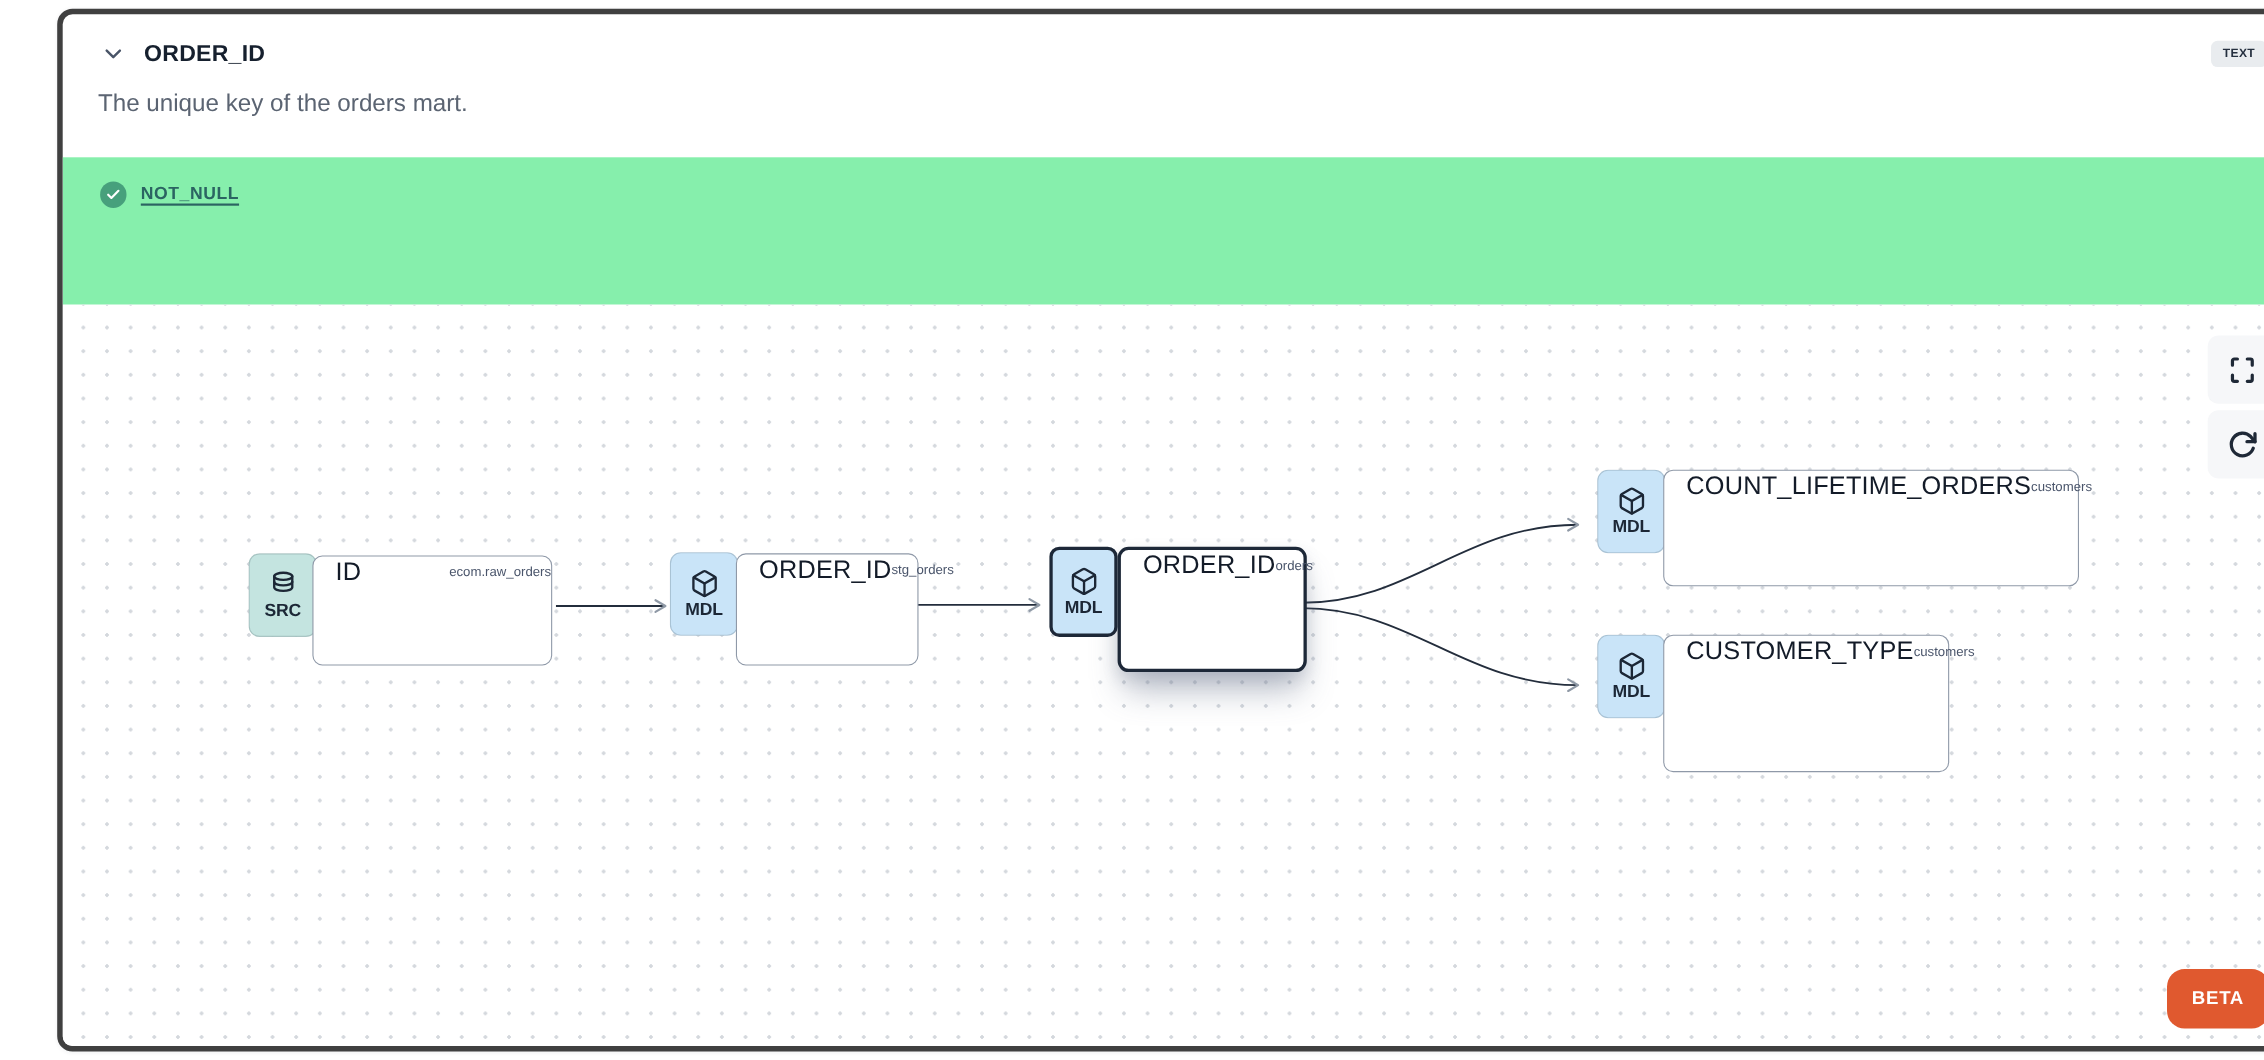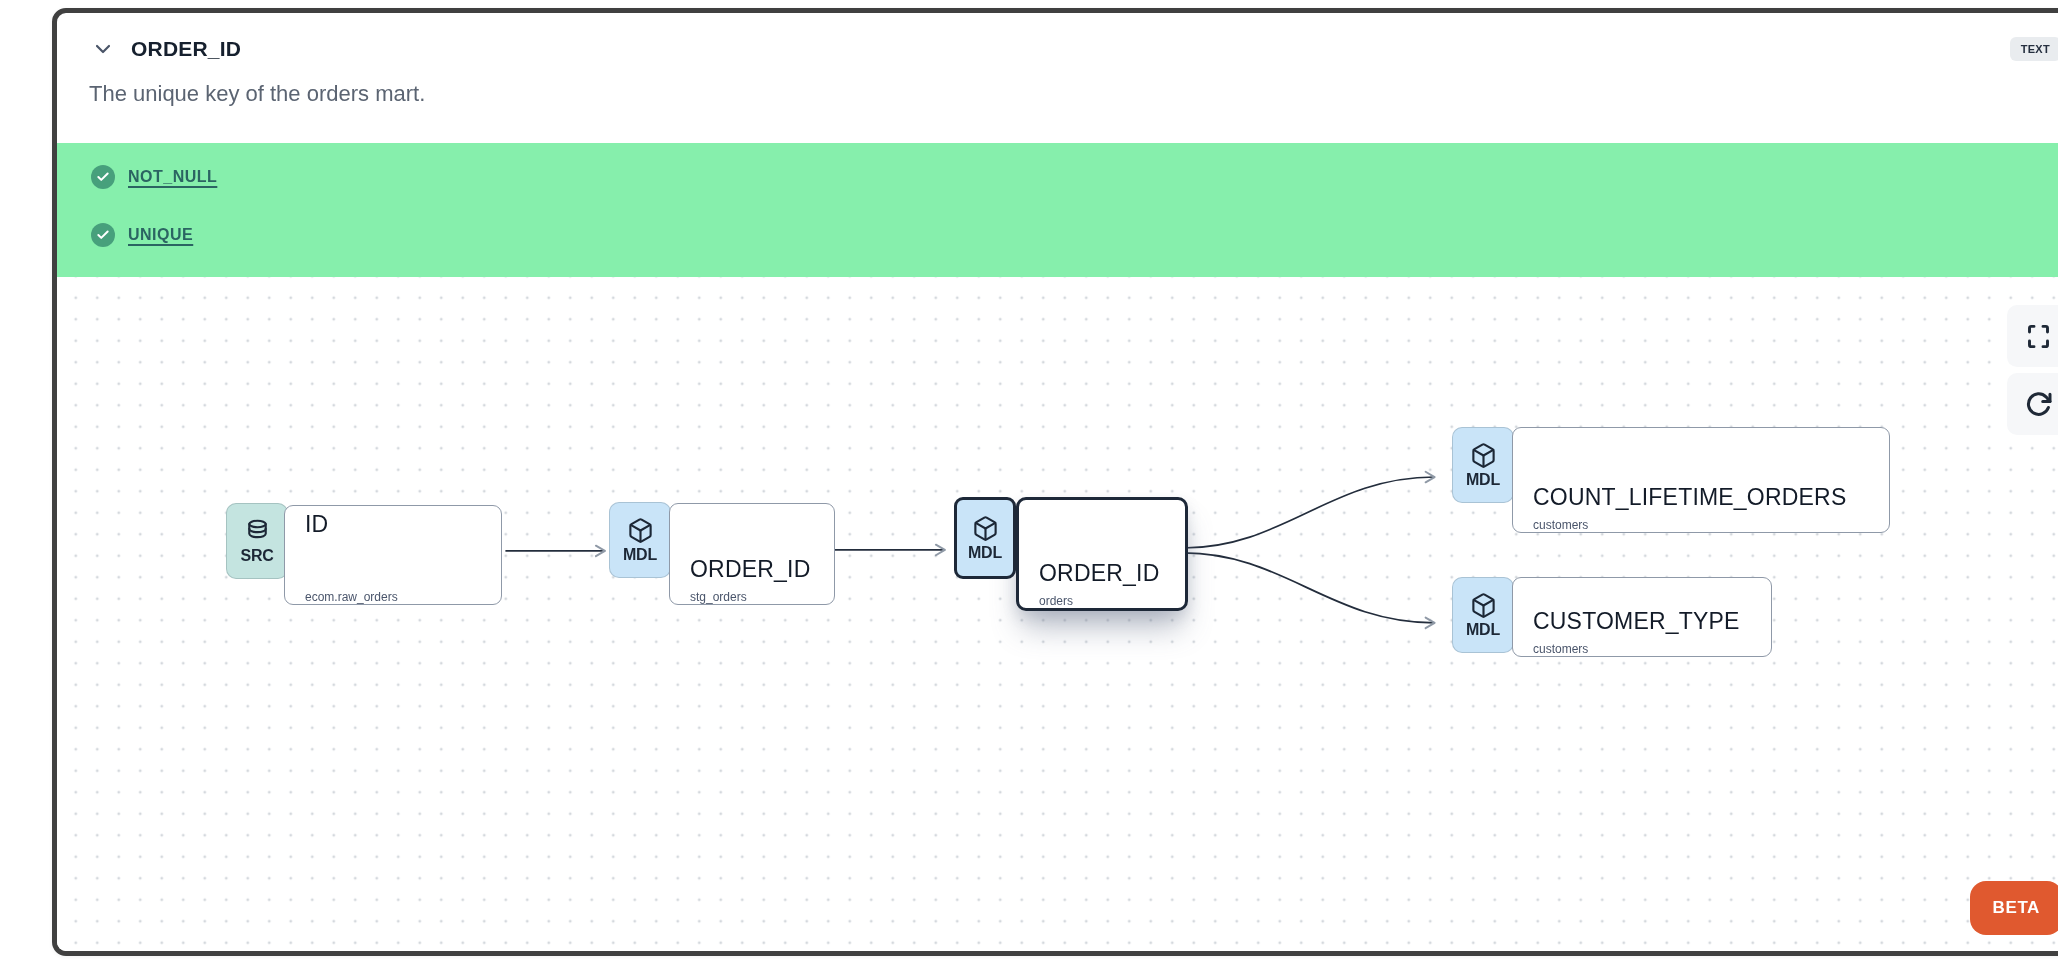--- a/index.html
+++ b/index.html
@@ -43,21 +43,21 @@
   
   .canvas {
     position: relative; flex: 1; background: #ffffff;
     background-image: radial-gradient(circle, #d4d8dd 1.4px, transparent 1.6px);
     background-size: 21.5px 21.5px; background-position: 8px 10px;
   }
   .edges { position: absolute; left: 0; top: 0; width: 100%; height: 100%; pointer-events: none; }
 
   .node {
     position: absolute; background: #ffffff; border: 1px solid #8f99a8; border-radius: 9px;
-    display: flex; flex-direction: column; justify-content: flex-end;
+    display: flex; flex-direction: row; justify-content: space-between;
     padding-left: 20px; cursor: pointer; z-index: 2;
   }
   .node .title { font-size: 23px; color: #131b28; font-weight: 500; white-space: nowrap; letter-spacing: 0.2px; }
   .node .subtitle { font-size: 12px; color: #4a556b; margin-top: 7px; white-space: nowrap; }
   .node.selected {
     border: 3px solid #1d2838; border-radius: 10px;
     box-shadow: 0 22px 30px -6px rgba(100,110,135,0.45), 0 6px 14px rgba(100,110,135,0.18);
   }
   .badge {
     position: absolute; width: 62px; height: 76px; border-radius: 10px;
@@ -68,21 +68,21 @@
   .badge .badge-label { font-size: 16px; font-weight: 600; color: #1c2736; letter-spacing: -0.2px; }
   .badge.src { background: #c4e4e0; }
   .badge.mdl { background: #c9e4f8; align-items: center; }
   .badge.selected { border: 3px solid #1d2838; border-radius: 9px; z-index: 3; height: 82px; }
 
   
   .b1 { left: 169px; top: 226px; }  .n1 { left: 227px; top: 228px; width: 218px; height: 100px; gap: 45px; }
   .b2 { left: 552px; top: 225px; }  .n2 { left: 612px; top: 226px; width: 166px; height: 102px; }
   .b3 { left: 897px; top: 220px; }  .n3 { left: 959px; top: 220px; width: 172px; height: 114px; }
   .b4 { left: 1395px; top: 150px; } .n4 { left: 1455px; top: 150px; width: 378px; height: 106px; }
-  .b5 { left: 1395px; top: 300px; } .n5 { left: 1455px; top: 300px; width: 260px; height: 80px; }
+  .b5 { left: 1395px; top: 300px; } .n5 { left: 1455px; top: 300px; width: 260px; height: 125px; }
 
   
   .canvas-controls { position: absolute; top: 28px; right: 20px; display: flex; flex-direction: column; gap: 6px; z-index: 4; }
   .ctrl-btn {
     width: 62px; height: 62px; border: none; border-radius: 10px; background: #f6f7f9;
     display: flex; align-items: center; justify-content: center; color: #1f2937; cursor: pointer;
   }
 
   .beta-badge {
     position: absolute; right: 26px; bottom: 16px; background: #e0592f; color: #ffffff;
@@ -114,28 +114,20 @@
   </div>
 
   <div class="tests">
     <div class="test-row">
       <span class="check-circle">
         <svg width="14" height="14" viewBox="0 0 24 24" fill="none" stroke="#ffffff" stroke-width="3.4" stroke-linecap="round" stroke-linejoin="round">
             <polyline points="20 6 9 17 4 12"></polyline>
           </svg>
       </span>
       <a class="test-link">NOT_NULL</a>
-    </div>
-    <div class="test-row">
-      <span class="check-circle">
-        <svg width="14" height="14" viewBox="0 0 24 24" fill="none" stroke="#ffffff" stroke-width="3.4" stroke-linecap="round" stroke-linejoin="round">
-            <polyline points="20 6 9 17 4 12"></polyline>
-          </svg>
-      </span>
-      <a class="test-link">UNIQUE</a>
     </div>
   </div>
 
   <div class="canvas">
 
     <svg class="edges" viewBox="0 0 2042 684" width="2042" height="684">
       <defs>
         <marker id="arrow" viewBox="0 0 10 10" refX="7.5" refY="5" markerWidth="9" markerHeight="9" orient="auto-start-reverse">
           <path d="M1.5 1.5 L7.5 5 L1.5 8.5" fill="none" stroke="#8f99a6" stroke-width="1.3" stroke-linecap="round" stroke-linejoin="round"></path>
         </marker>

